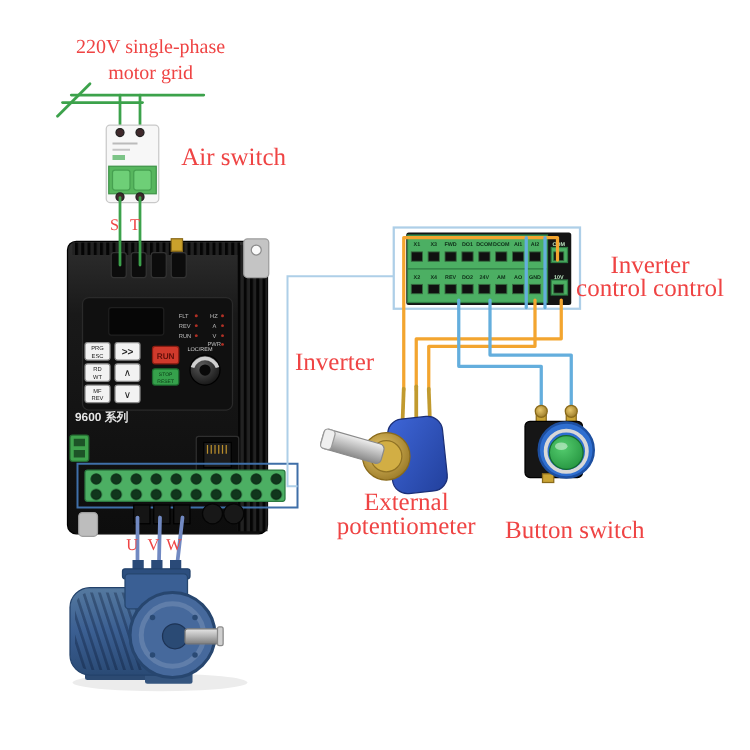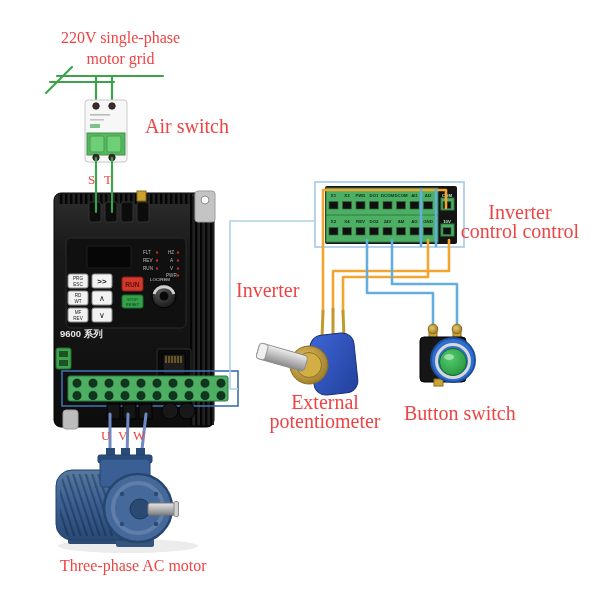--- a/index.html
+++ b/index.html
@@ -327,19 +327,18 @@
 <div class="lbl f13" style="left:104px;top:172px;">T</div>
 <div class="lbl f15" style="left:236px;top:281px;">Inverter</div>
 <div class="lbl lbl-center f15" style="left:458px;top:203px;width:124px;">
   <div>Inverter</div>
   <div>control control</div>
 </div>
 <div class="lbl lbl-center f15" style="left:263px;top:393px;width:124px;">
   <div>External</div>
   <div>potentiometer</div>
 </div>
-<div class="lbl f15" style="left:404px;top:404px;">Button switch</div>
+<div class="lbl f15" style="left:404px;top:415px;">Button switch</div>
 <div class="lbl f13" style="left:101px;top:428px;">U</div>
 <div class="lbl f13" style="left:118px;top:428px;">V</div>
 <div class="lbl f13" style="left:133px;top:428px;">W</div>
-<div class="lbl f16" style="left:60px;top:555px;">Three-phase AC motor</div>
 
 </div>
 
 </body></html>

